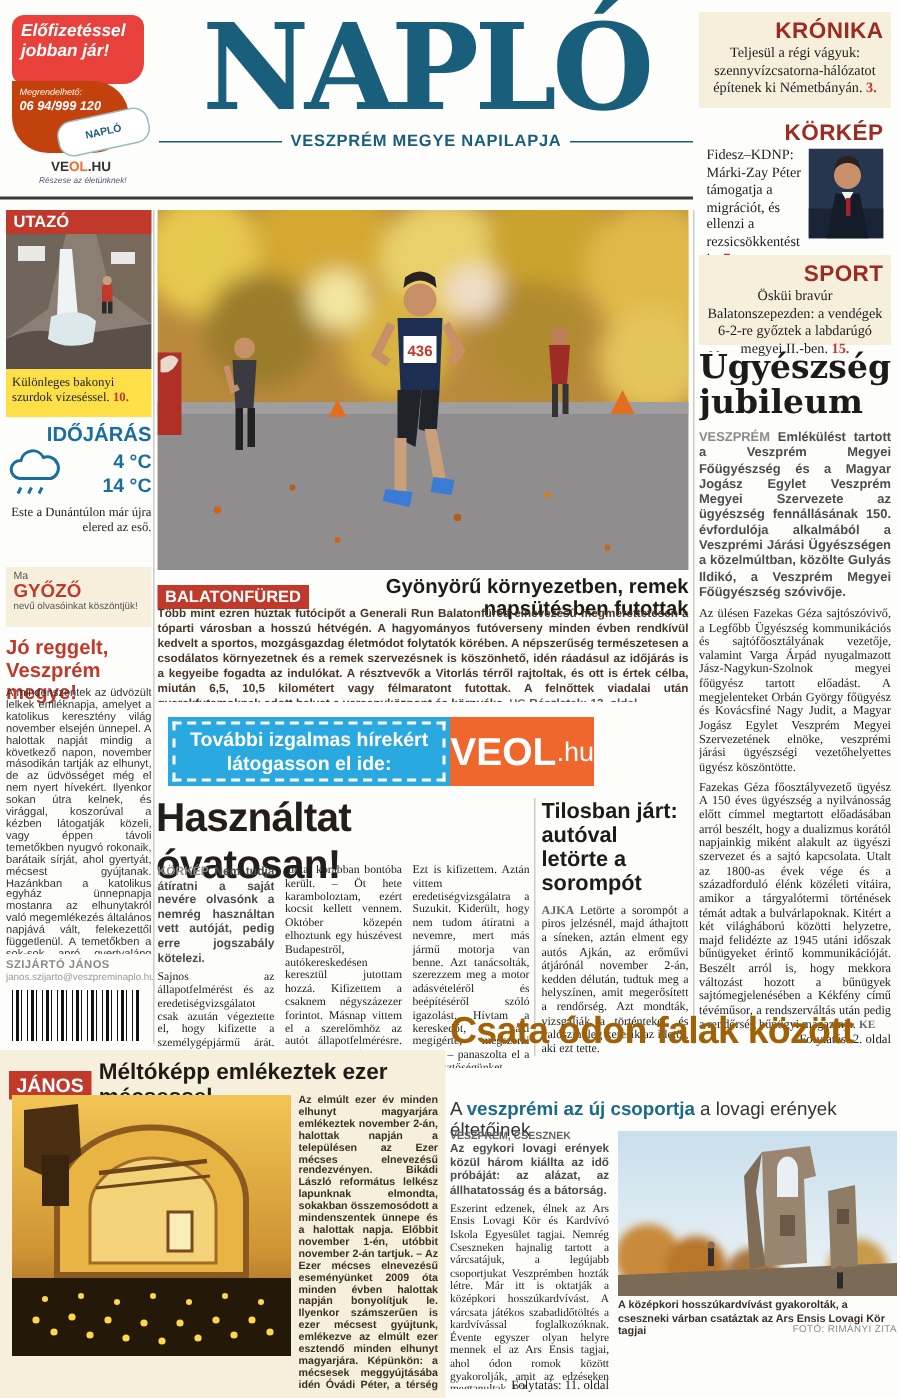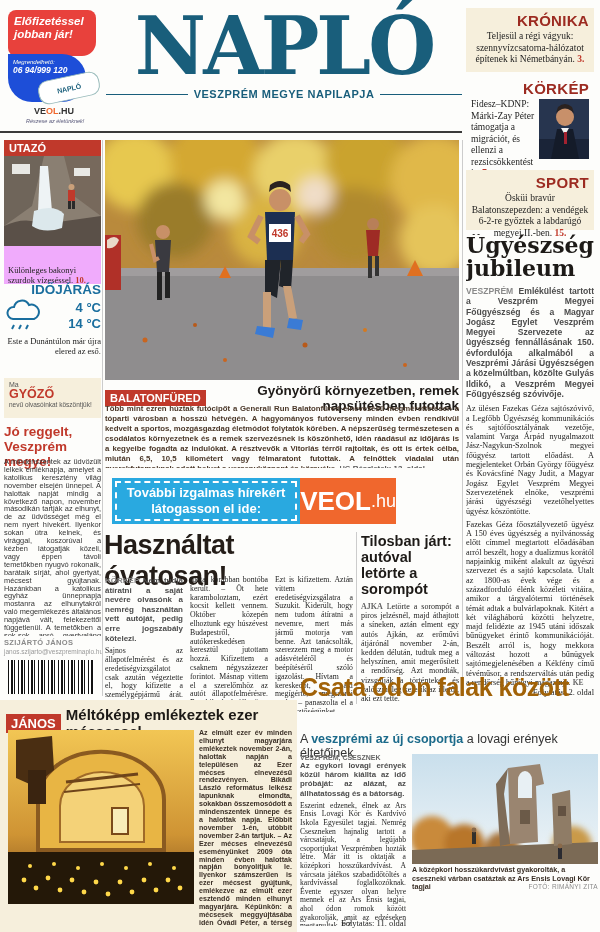--- a/index.html
+++ b/index.html
@@ -3,21 +3,21 @@
 <meta charset="utf-8">
 <style>
   html,body{margin:0;padding:0;background:#e8e8e8;}
   .page{position:relative;width:600px;height:932px;background:#fdfdfb;overflow:hidden;
         font-family:"Liberation Sans",sans-serif;color:#222;}
   .abs{position:absolute;}
   
   .promo{left:8px;top:10px;width:94px;height:124px;overflow:hidden;}
   .promo-red{position:absolute;left:0;top:0;width:88px;height:46px;background:#e8413c;border-radius:8px 8px 14px 8px;
              color:#fff;font-weight:bold;font-style:italic;font-size:11.5px;line-height:1.15;padding:5px 0 0 6px;box-sizing:border-box;}
-  .promo-blue{position:absolute;left:0;top:44px;width:78px;height:48px;background:#1d4ed8;border-radius:0 40px 40px 40px;
+  .promo-blue{position:absolute;left:0;top:44px;width:78px;height:48px;background:#c2410c;border-radius:0 40px 40px 40px;
               color:#fff;padding:5px 0 0 5px;box-sizing:border-box;}
   .promo-order{font-size:6px;font-style:italic;color:#ffe;}
   .promo-phone{font-size:8.5px;font-weight:bold;font-style:italic;}
   .promo-paper{position:absolute;left:30px;top:66px;width:60px;height:22px;background:#fff;border:1px solid #9bb;
                border-radius:10px;transform:rotate(-12deg);font-size:7px;font-weight:bold;color:#1a5f7c;
                display:flex;align-items:center;justify-content:center;}
   .promo-brand{position:absolute;left:26px;top:96px;font-size:9px;font-weight:bold;color:#333;}
   .promo-brand .oran{color:#f0672d;}
   .promo-tag{position:absolute;left:18px;top:108px;font-size:5.5px;font-style:italic;color:#557;}
   .masthead{left:106px;top:2px;width:356px;text-align:center;}
@@ -42,22 +42,22 @@
   .prox-h{font-family:"DejaVu Serif",serif;font-weight:bold;font-size:22px;line-height:23px;color:#1d1a17;margin:0 0 6px;}
   .lede{font-size:8.6px;line-height:10.3px;font-weight:bold;color:#4c4c4c;text-align:justify;}
   .ltag{color:#8a8a8a;}
   .serifbody{font-family:"Liberation Serif",serif;font-size:8.2px;line-height:9.3px;text-align:justify;color:#1d1d1d;}
   .sign{font-weight:bold;color:#666;font-size:7.5px;}
   .more-line{text-align:right;font-family:"Liberation Serif",serif;font-size:8.5px;color:#222;}
   
   .redbar{left:4px;top:140px;width:97px;height:16px;background:#c0392b;color:#fff;font-weight:bold;
           font-size:11px;line-height:16px;padding-left:5px;box-sizing:border-box;}
   .utazo-photo{left:4px;top:156px;width:97px;height:90px;}
-  .utazo-cap{left:4px;top:246px;width:97px;height:32px;background:#f0abfc;font-family:"Liberation Serif",serif;
-             font-size:8.5px;line-height:10px;padding:19px 4px;box-sizing:border-box;}
+  .utazo-cap{left:4px;top:246px;width:97px;height:32px;background:#fde047;font-family:"Liberation Serif",serif;
+             font-size:8.5px;line-height:10px;padding:3px 4px;box-sizing:border-box;}
   .weather{left:4px;top:282px;width:97px;}
   .weather-title{text-align:right;color:#1a6e9e;font-weight:bold;font-size:13.5px;}
   .weather-row{display:flex;align-items:center;justify-content:space-between;margin-top:2px;}
   .temps{text-align:right;color:#1a6e9e;font-weight:bold;font-size:13px;line-height:16px;}
   .weather-note{margin-top:3px;text-align:right;font-family:"Liberation Serif",serif;font-size:8.5px;line-height:10px;color:#222;}
   .ma-box{left:4px;top:378px;width:97px;height:40px;background:#f6efdc;padding:3px 5px;box-sizing:border-box;}
   .ma-pre{font-size:7px;color:#555;}
   .ma-name{color:#c0392b;font-weight:bold;font-size:12.5px;line-height:13px;}
   .ma-suf{font-size:6.5px;color:#555;}
   .greeting{left:4px;top:424px;width:97px;color:#c0392b;font-weight:bold;font-size:13.5px;line-height:15px;}

